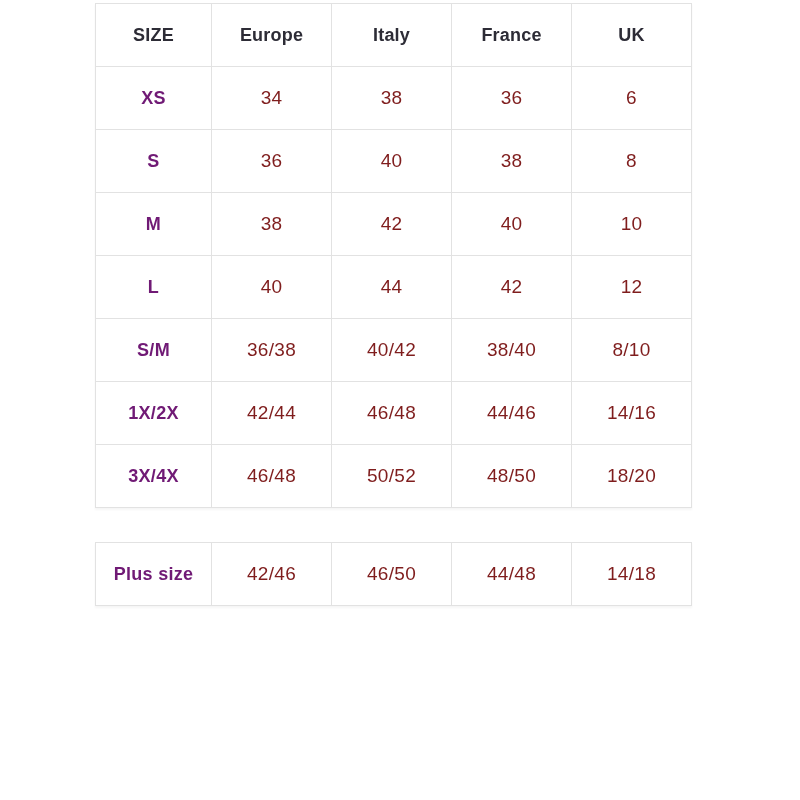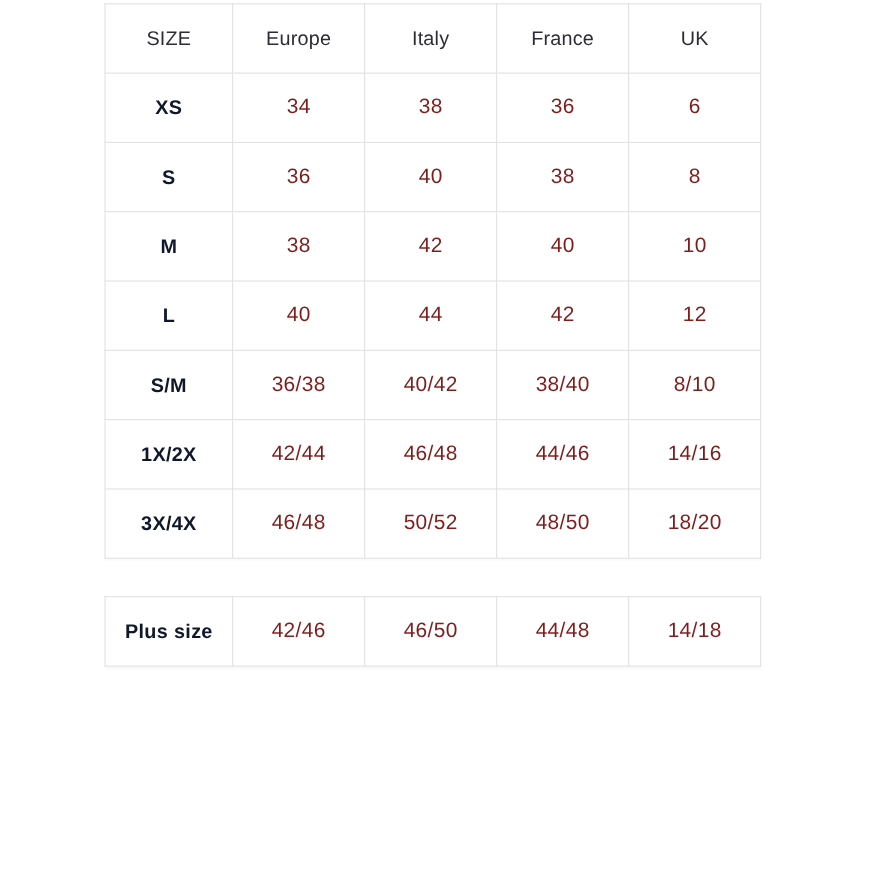--- a/index.html
+++ b/index.html
@@ -34,34 +34,34 @@
   table.size-table th,
   table.size-table td {
     border: 1px solid #e2e2e2;
     height: 62px;
     text-align: center;
     vertical-align: middle;
     padding: 0;
   }
   table.size-table th {
     font-size: 18px;
-    font-weight: 400;
+    font-weight: 700;
     color: #2d2c36;
     letter-spacing: 0.2px;
   }
   table.size-table td {
     font-size: 19px;
     font-weight: 400;
     color: #7f1d1d;
     letter-spacing: 0.3px;
   }
   table.size-table td.label-cell {
     font-size: 18px;
     font-weight: 700;
-    color: #0f172a;
+    color: #701a75;
   }
   .table-gap { height: 34px; }
 </style>
 </head>
 <body>
 
 <div class="page">
   <div class="tables-wrap">
 
     <table class="size-table">

